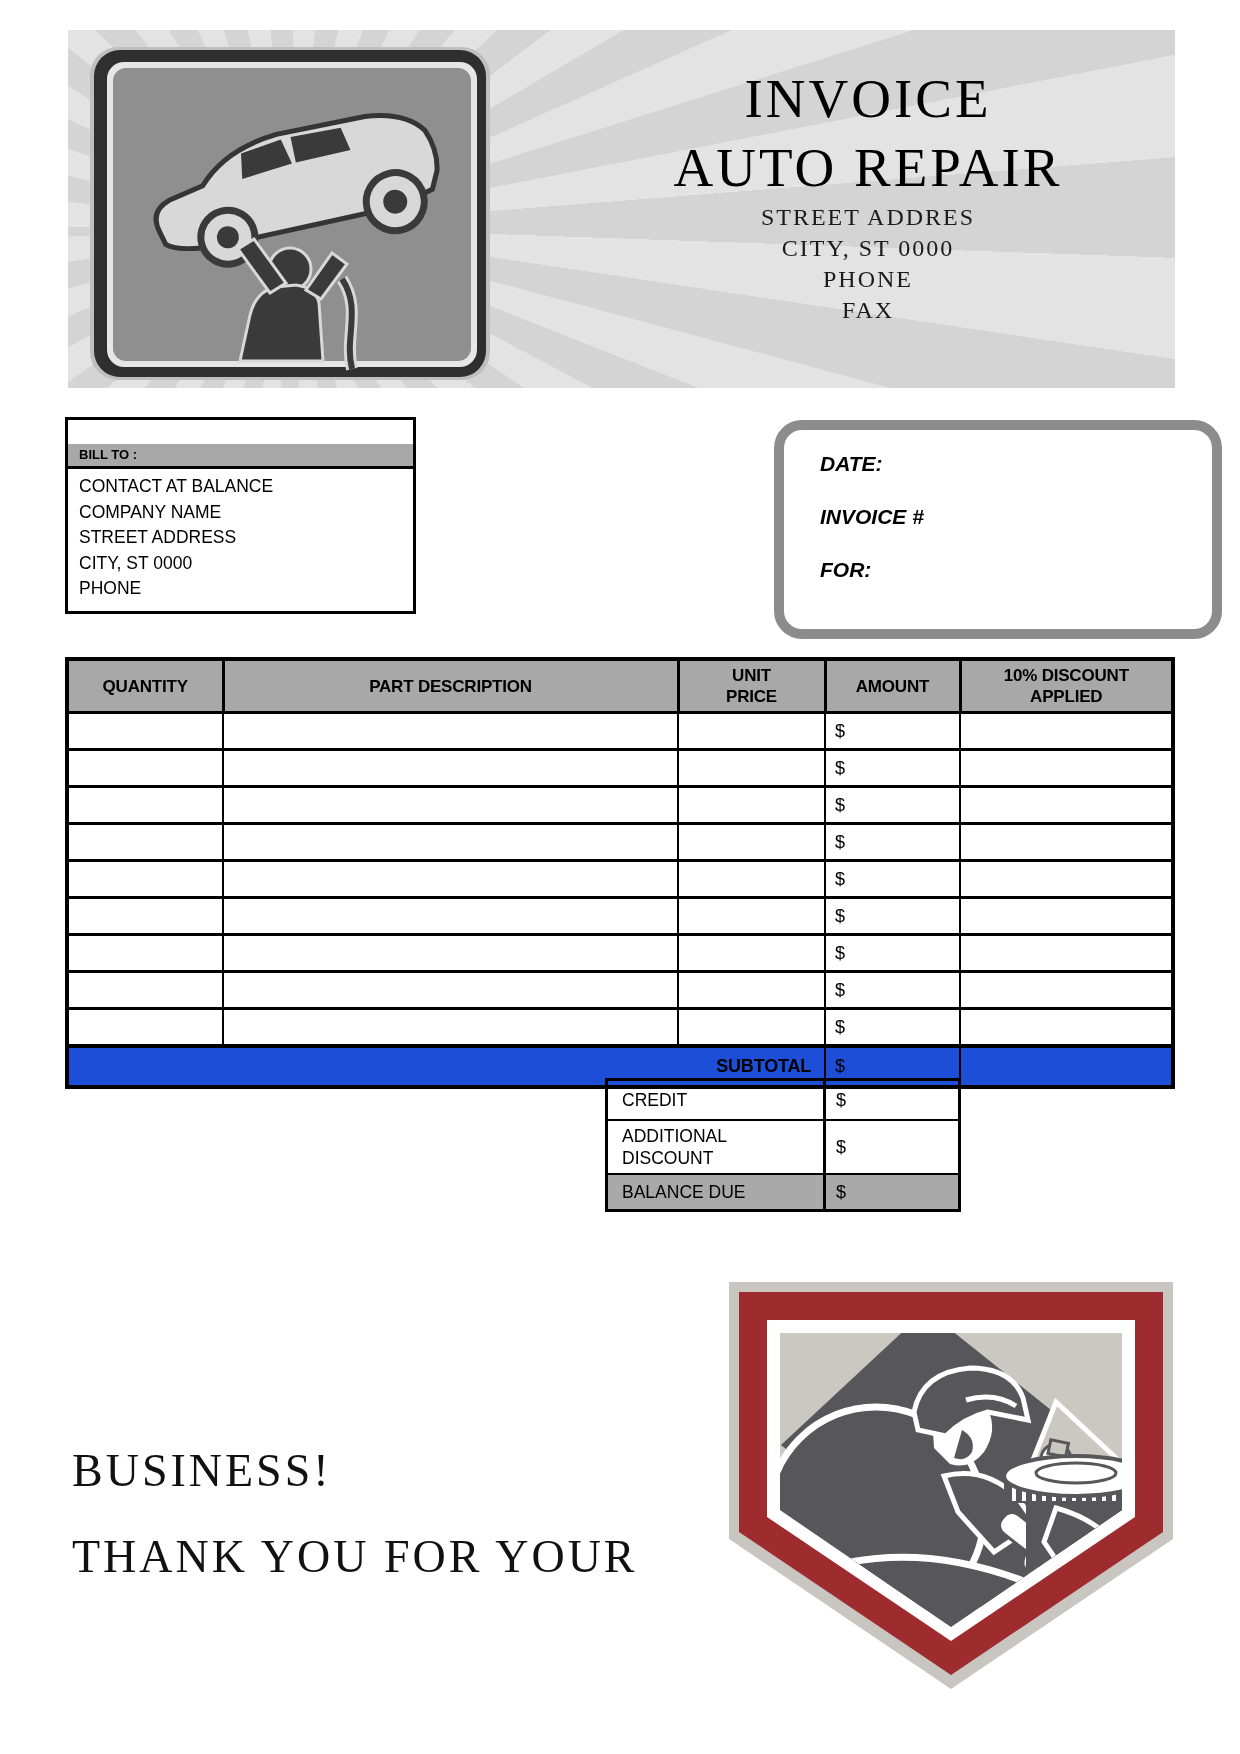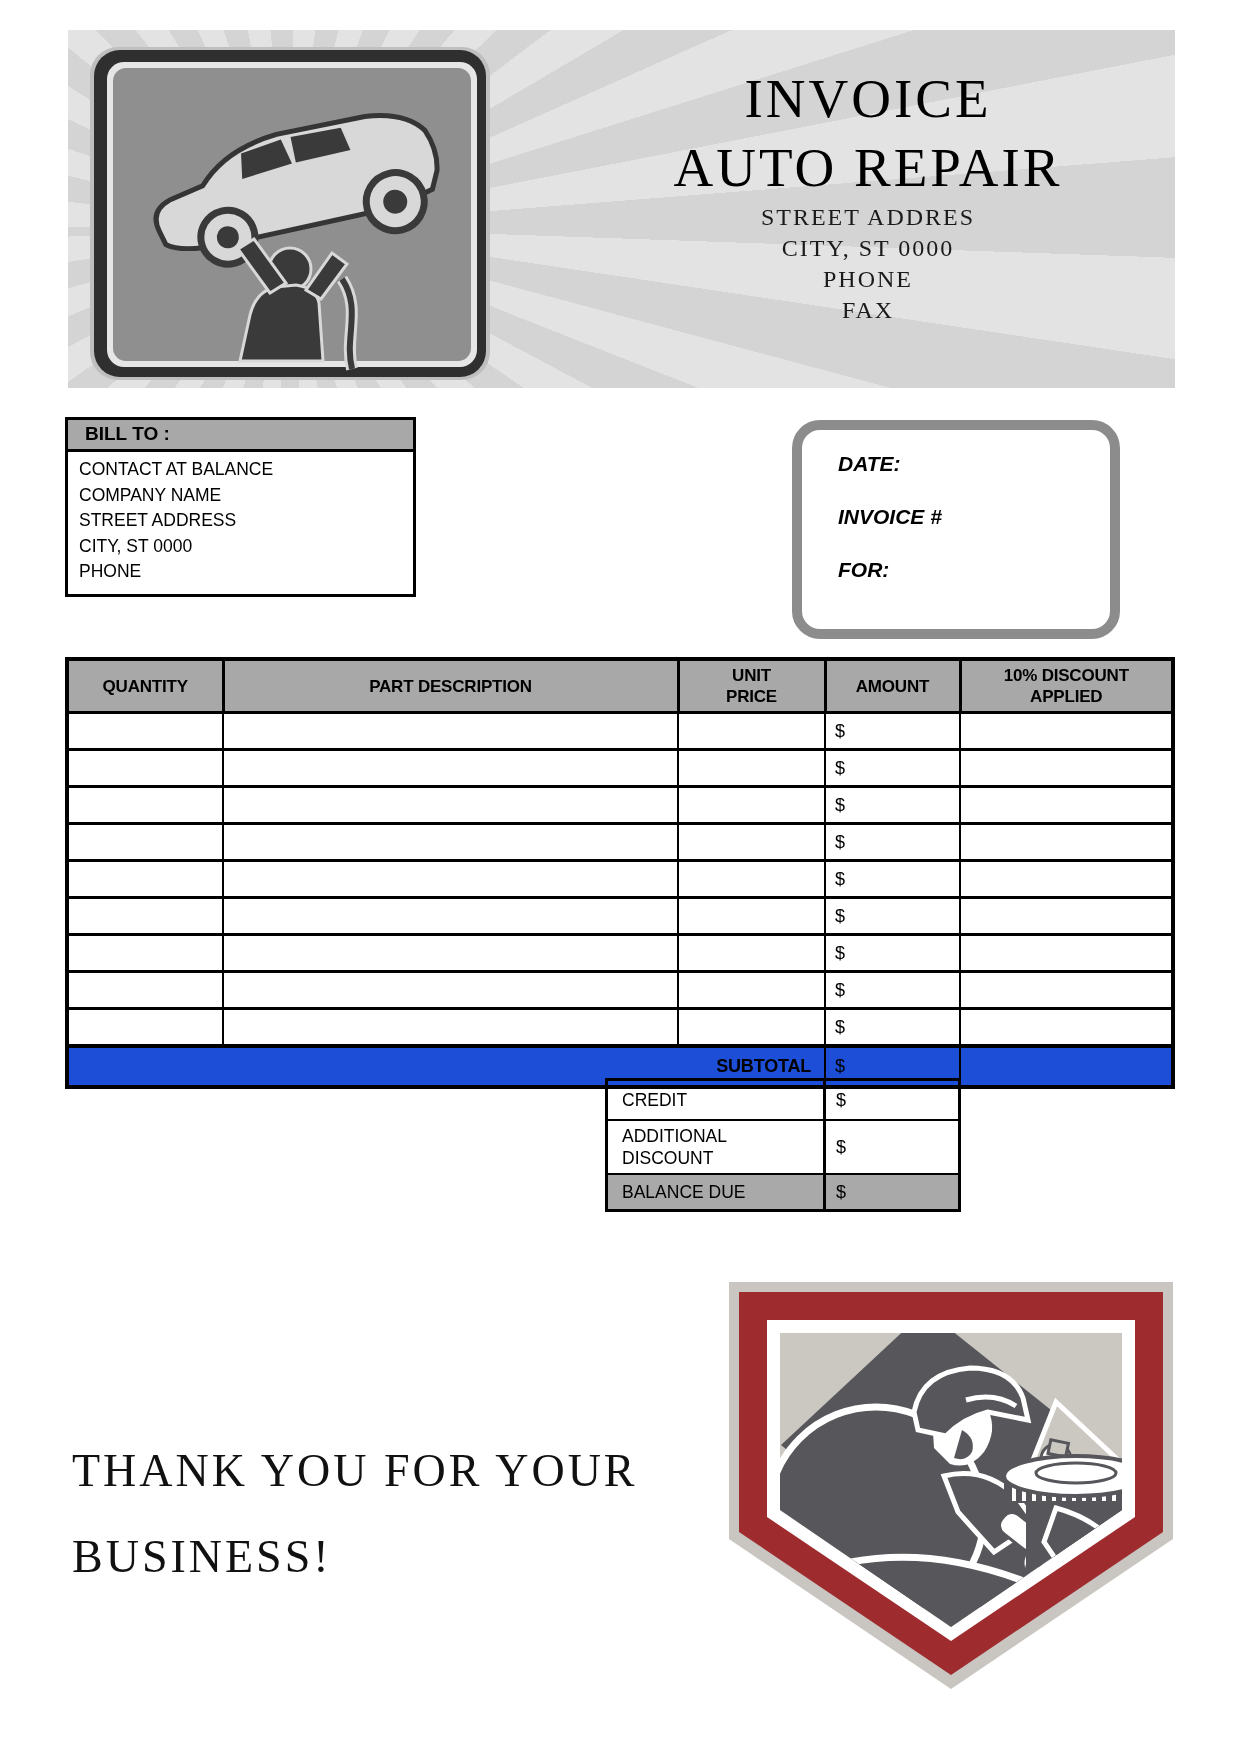--- a/index.html
+++ b/index.html
@@ -14,25 +14,25 @@
             #e3e3e3 0deg 6.5deg,#d4d4d4 6.5deg 13deg);}
   .logo{position:absolute;left:22px;top:17px;width:400px;height:333px;}
   .title-block{position:absolute;left:520px;top:34px;width:560px;text-align:center;
                font-family:"Liberation Serif",serif;}
   .title{font-size:55px;line-height:69px;letter-spacing:3px;font-weight:400;}
   .addr{margin-top:0;font-size:24px;line-height:31px;letter-spacing:2px;color:#1a1a1a;}
 
   
   .billto{position:absolute;left:65px;top:417px;width:345px;border:3px solid #000;background:#fff;}
   .billto .bar{background:#a8a8a8;border-bottom:3px solid #000;font-weight:bold;
-               font-size:19px;padding:3px 17px 4px;}
+               font-size:13px;padding:3px 11px 4px;margin-top:24px;}
   .billto .lines{padding:5px 11px 9px;font-size:17.5px;line-height:25.5px;}
 
   
-  .datebox{position:absolute;left:792px;top:420px;width:328px;height:219px;box-sizing:border-box;
+  .datebox{position:absolute;left:774px;top:420px;width:448px;height:219px;box-sizing:border-box;
            border:10px solid #8c8c8c;border-radius:28px;background:#fff;
            padding:22px 0 0 36px;}
   .datebox .item{font-size:21px;font-weight:bold;font-style:italic;margin-bottom:29px;}
 
   
   table{border-collapse:collapse;}
   .parts{position:absolute;left:65px;top:657px;width:1204px;}
   .parts table{width:1109px;border:4px solid #000;table-layout:fixed;}
   .parts th{background:#a8a8a8;border:3px solid #000;font-size:17px;font-weight:bold;
             letter-spacing:-0.2px;height:48px;vertical-align:middle;text-align:center;line-height:21px;}
@@ -225,22 +225,22 @@
       </tr>
       <tr class="r3">
         <td>BALANCE DUE</td>
         <td class="cur">$</td>
       </tr>
     </tbody>
       </table>
   </div>
 
   <div class="thanks">
+    <div>BUSINESS!</div>
     <div>THANK YOU FOR YOUR</div>
-    <div>BUSINESS!</div>
   </div>
 
   <div class="badge">
     <svg width="450" height="412" viewBox="0 0 450 412">
       <polygon points="3,2 447,2 447,259 225,409 3,259" fill="#c9c5c0"></polygon>
       <polygon points="13,12 437,12 437,252 225,395 13,252" fill="#9e2b2e"></polygon>
       <polygon points="41,40 409,40 409,237 225,361 41,237" fill="#ffffff"></polygon>
       <defs>
           <clipPath id="bint">
             <polygon points="54,53 396,53 396,230 225,347 54,230"></polygon>

